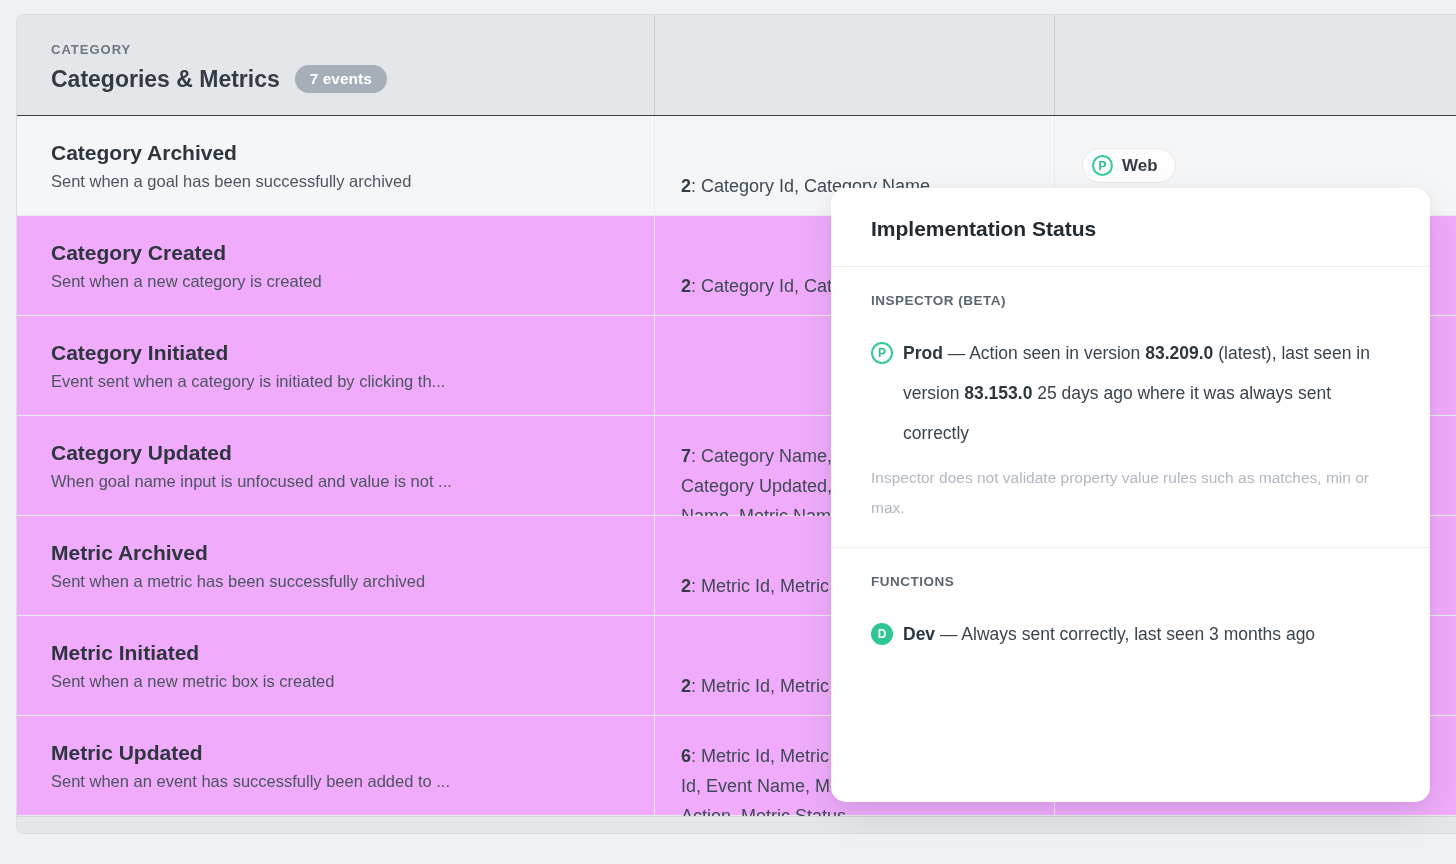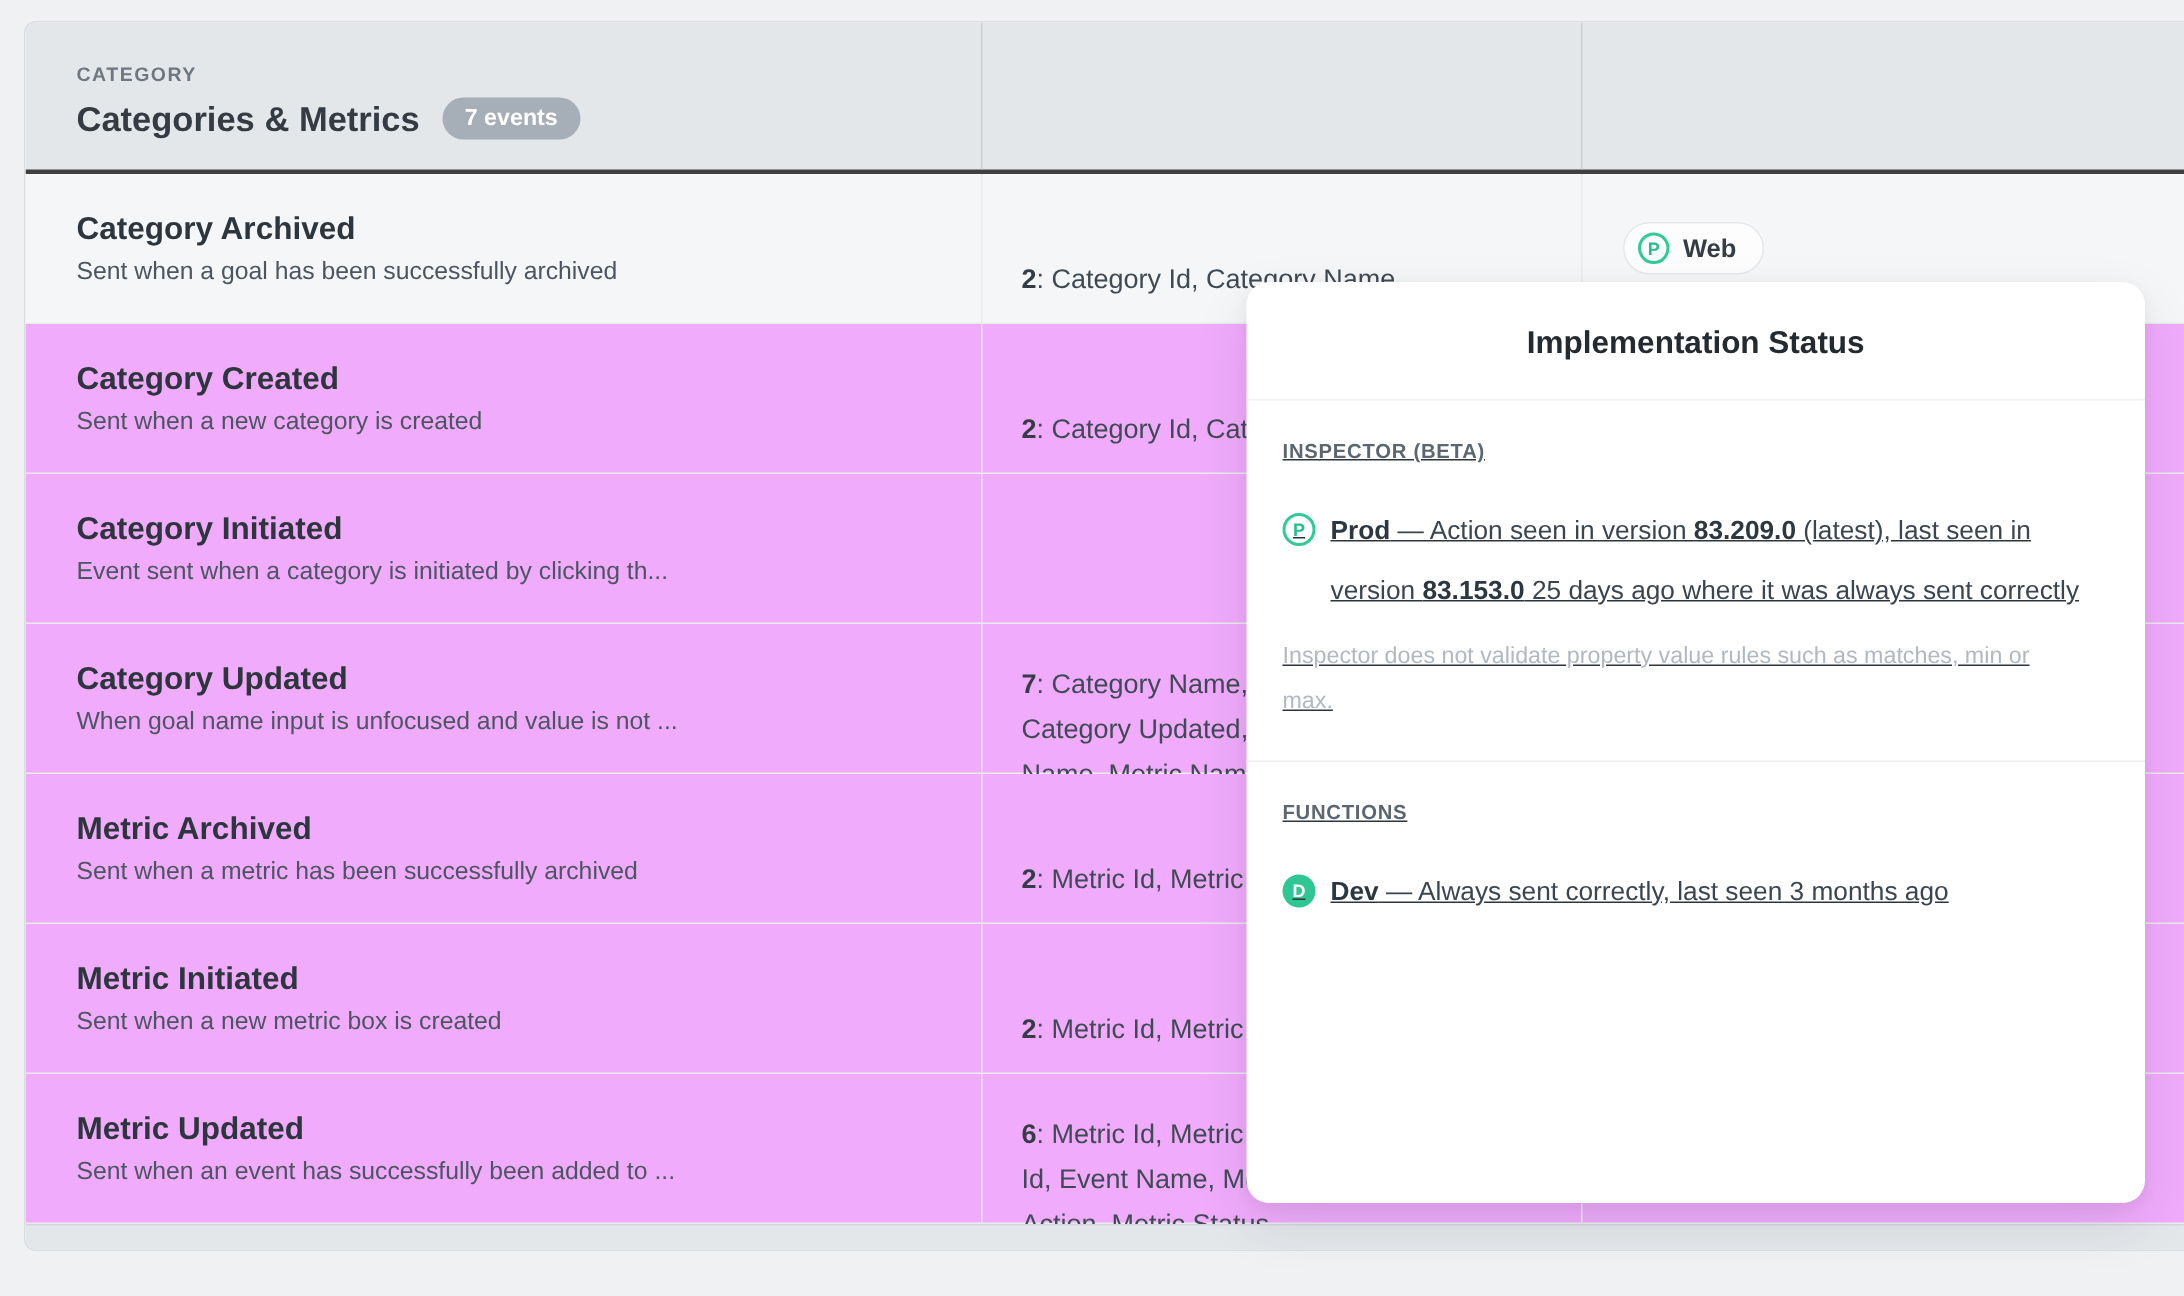--- a/index.html
+++ b/index.html
@@ -15,21 +15,21 @@
   .table {
     position:absolute; left:16px; top:14px; width:1440px; height:820px;
     background:#ffffff;
     border:1px solid #d9dde1; border-right:none;
     border-radius:8px 0 0 8px;
     overflow:hidden;
     display:flex; flex-direction:column;
   }
   .thead {
     height:101px; background:#e4e7ea; display:flex;
-    border-bottom:3px solid #404040; flex:0 0 auto;
+    border-bottom:1px solid #404040; flex:0 0 auto;
   }
   .thead .col { border-right:1px solid #c9cfd5; }
   .thead .col3 { border-right:none; }
   .col1 { width:638px; flex:0 0 auto; padding-left:34px; }
   .col2 { width:400px; flex:0 0 auto; padding-left:26px; }
   .col3 { flex:1 1 auto; padding-left:27px; }
 
   .kicker {
     padding-top:27px; font-size:13px; font-weight:700; letter-spacing:1px;
     color:#6e7780; text-transform:uppercase;
@@ -76,26 +76,26 @@
   .env-icon.outline { border:2px solid #31cb95; color:#2bbd8a; background:transparent; }
   .env-icon.filled  { background:#2ec693; color:#ffffff; }
   .source-badge .env-icon { width:21px; height:21px; }
 
   
   .popover {
     position:absolute; left:831px; top:188px; width:599px; height:614px;
     background:#ffffff; border-radius:15px;
     box-shadow:0 14px 36px rgba(25,35,45,.10), 0 3px 10px rgba(25,35,45,.05);
   }
-  .pop-head { padding:29px 40px 25px 40px;text-align:center; }
+  .pop-head { padding:29px 40px 25px 40px; }
   .pop-title { font-size:21px; font-weight:700; color:#232a30; }
   .pop-sub { margin-top:15px; font-size:17px; color:#68727c; }
   .pop-sub b { color:#5d6771; }
   .divider { height:1px; background:#edeff1; }
-  .pop-section { padding:26px 40px 0 24px;text-decoration:underline; }
+  .pop-section { padding:26px 40px 0 40px; }
   .section-heading {
     font-size:13.5px; font-weight:700; letter-spacing:.5px;
     color:#5c6670; text-transform:uppercase;
   }
   .env-item { display:flex; gap:10px; margin-top:25px; }
   .env-item .env-icon { margin-top:9px; }
   .env-text { font-size:17.5px; line-height:40px; color:#3b454f; }
   .env-text b { color:#2d3740; }
   .env-text.prod { max-width:505px; }
   .env-text.dev { max-width:440px; }

